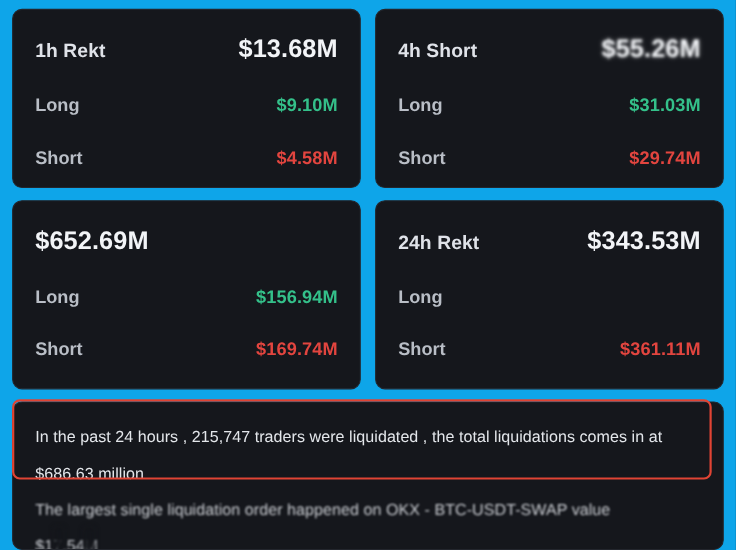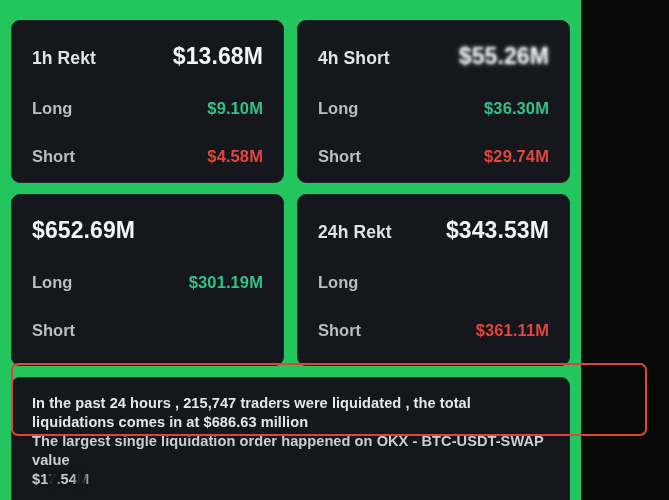--- a/index.html
+++ b/index.html
@@ -11,25 +11,25 @@
   body {
     width: 669px;
     height: 500px;
     overflow: hidden;
     font-family: "Liberation Sans", "DejaVu Sans", sans-serif;
     -webkit-font-smoothing: antialiased;
   }
 
   .screen {
     position: relative;
-    width: 581px;
+    width: 669px;
     height: 500px;
-    background: #22c55e;
-    box-sizing: border-box;
-    padding: 20px 11px 0 11px;
+    background: #0ea5e9;
+    box-sizing: border-box;
+    padding: 8px 11px 0 11px;
   }
 
   
   .card-grid {
     display: grid;
     grid-template-columns: 1fr 1fr;
     grid-template-rows: 163px 172px;
     column-gap: 13px;
     row-gap: 11px;
   }
@@ -93,23 +93,23 @@
     background: #15171c;
     border: 1px solid #23262d;
     border-radius: 9px;
     box-sizing: border-box;
     padding: 16px 20px 0 20px;
     overflow: hidden;
   }
 
   .summary-line {
     font-size: 14.6px;
-    line-height: 19px;
+    line-height: 33px;
     color: #e3e6ea;
-    font-weight: bold;
+    font-weight: normal;
     letter-spacing: 0.05px;
     max-width: 600px;
   }
 
   .summary-line.secondary {
     color: #dadde2;
     filter: blur(0.75px);
     opacity: 0.92;
   }
 
@@ -163,38 +163,39 @@
       </div>
     </div>
 
     <div class="stat-card">
       <div class="stat-row header-row">
         <span class="card-title">4h Short</span>
         <span class="card-total blurred">$55.26M</span>
       </div>
       <div class="stat-row long-row">
         <span class="side-label">Long</span>
-        <span class="side-value long">$36.30M</span>
+        <span class="side-value long">$31.03M</span>
       </div>
       <div class="stat-row short-row">
         <span class="side-label">Short</span>
         <span class="side-value short">$29.74M</span>
       </div>
     </div>
 
     <div class="stat-card">
       <div class="stat-row header-row">
         <span class="card-total">$652.69M</span>
       </div>
       <div class="stat-row long-row">
         <span class="side-label">Long</span>
-        <span class="side-value long">$301.19M</span>
-      </div>
-      <div class="stat-row short-row">
-        <span class="side-label">Short</span>
+        <span class="side-value long">$156.94M</span>
+      </div>
+      <div class="stat-row short-row">
+        <span class="side-label">Short</span>
+        <span class="side-value short">$169.74M</span>
       </div>
     </div>
 
     <div class="stat-card">
       <div class="stat-row header-row">
         <span class="card-title">24h Rekt</span>
         <span class="card-total">$343.53M</span>
       </div>
       <div class="stat-row long-row">
         <span class="side-label">Long</span>

